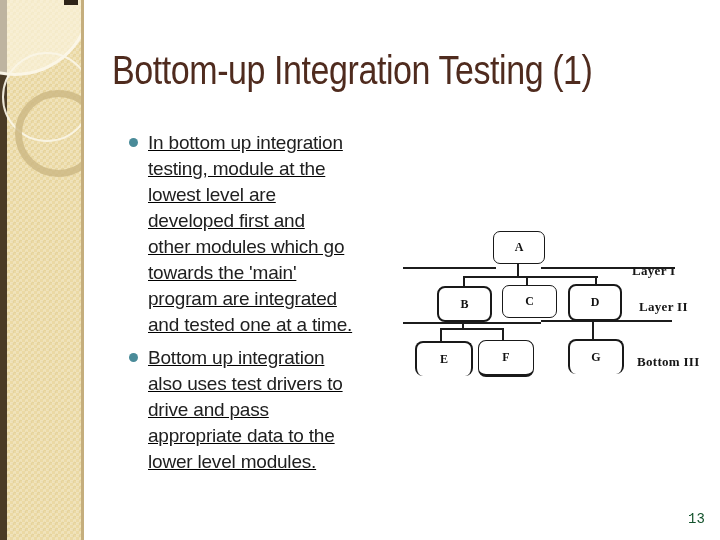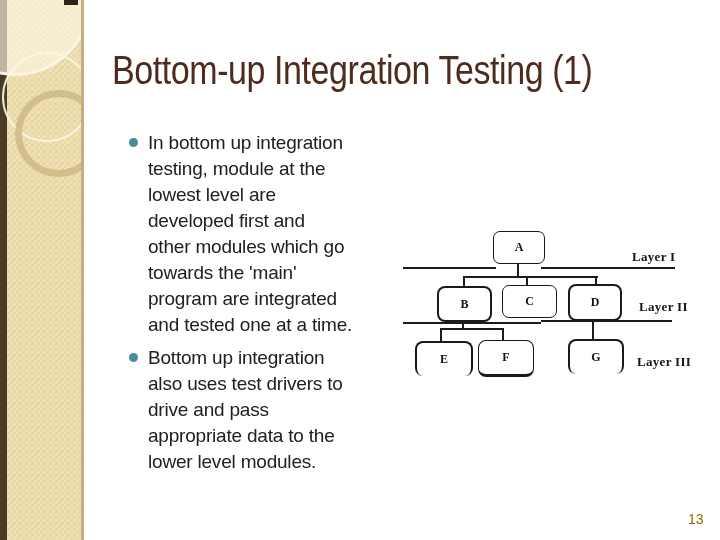--- a/index.html
+++ b/index.html
@@ -39,21 +39,21 @@
   .corner-mark{position:absolute;left:64px;top:0;width:14px;height:5px;background:#2e2318;}
 
   
   .slide-title{
     position:absolute;left:112px;top:46px;white-space:nowrap;
     font-size:40px;line-height:48px;letter-spacing:-0.5px;color:#4f2b1e;
     transform:scaleX(0.85);transform-origin:left top;
   }
 
   
-  .bullets{position:absolute;left:128px;top:130px;width:292px;}
+  .bullets{position:absolute;left:128px;top:130px;width:292px;text-decoration:underline;}
   .bullet-item{display:flex;align-items:flex-start;}
   .bullet-item + .bullet-item{margin-top:7px;}
   .bullet-dot{
     flex:0 0 auto;width:9px;height:9px;border-radius:50%;background:#4a8b99;
     margin:8px 10px 0 1px;
   }
   .bullet-text{
     white-space:pre-line;font-size:19px;line-height:26px;color:#202020;
     letter-spacing:-0.2px;
   }
@@ -70,21 +70,21 @@
   .node-e{border-width:2px;border-bottom:none;border-radius:8px;}
   .node-f{border-bottom-width:3px;border-radius:8px;}
   .node-g{border-width:2px;border-bottom:none;border-radius:8px;}
   .layer-label{
     position:absolute;font-family:"Liberation Serif",serif;font-weight:700;
     font-size:13px;color:#161616;letter-spacing:0.3px;white-space:nowrap;
   }
 
   
   .page-number{
-    position:absolute;left:688px;top:511px;font-size:14px;color:#a16207;
+    position:absolute;left:688px;top:511px;font-size:14px;color:#14532d;font-family:Liberation Mono, monospace;
   }
 </style>
 </head>
 <body>
 
 <div class="strip">
   <div class="strip-fill"></div>
   <div class="strip-darkbar"></div>
   <div class="deco-circle-1"></div>
   <div class="deco-circle-2"></div>
@@ -148,17 +148,17 @@
 <div class="node node-e" style="left:415px;top:341px;width:54px;height:33px;">
   <span>E</span>
 </div>
 <div class="node node-f" style="left:478px;top:340px;width:54px;height:33px;">
   <span>F</span>
 </div>
 <div class="node node-g" style="left:568px;top:339px;width:52px;height:33px;">
   <span>G</span>
 </div>
 
-<div class="layer-label" style="left:632px;top:249px;">Layer I</div>
+<div class="layer-label" style="left:632px;top:263px;">Layer I</div>
 <div class="layer-label" style="left:639px;top:299px;">Layer II</div>
-<div class="layer-label" style="left:637px;top:354px;">Layer III</div>
+<div class="layer-label" style="left:637px;top:354px;">Bottom III</div>
 
 <div class="page-number">13</div>
 
 </body></html>

